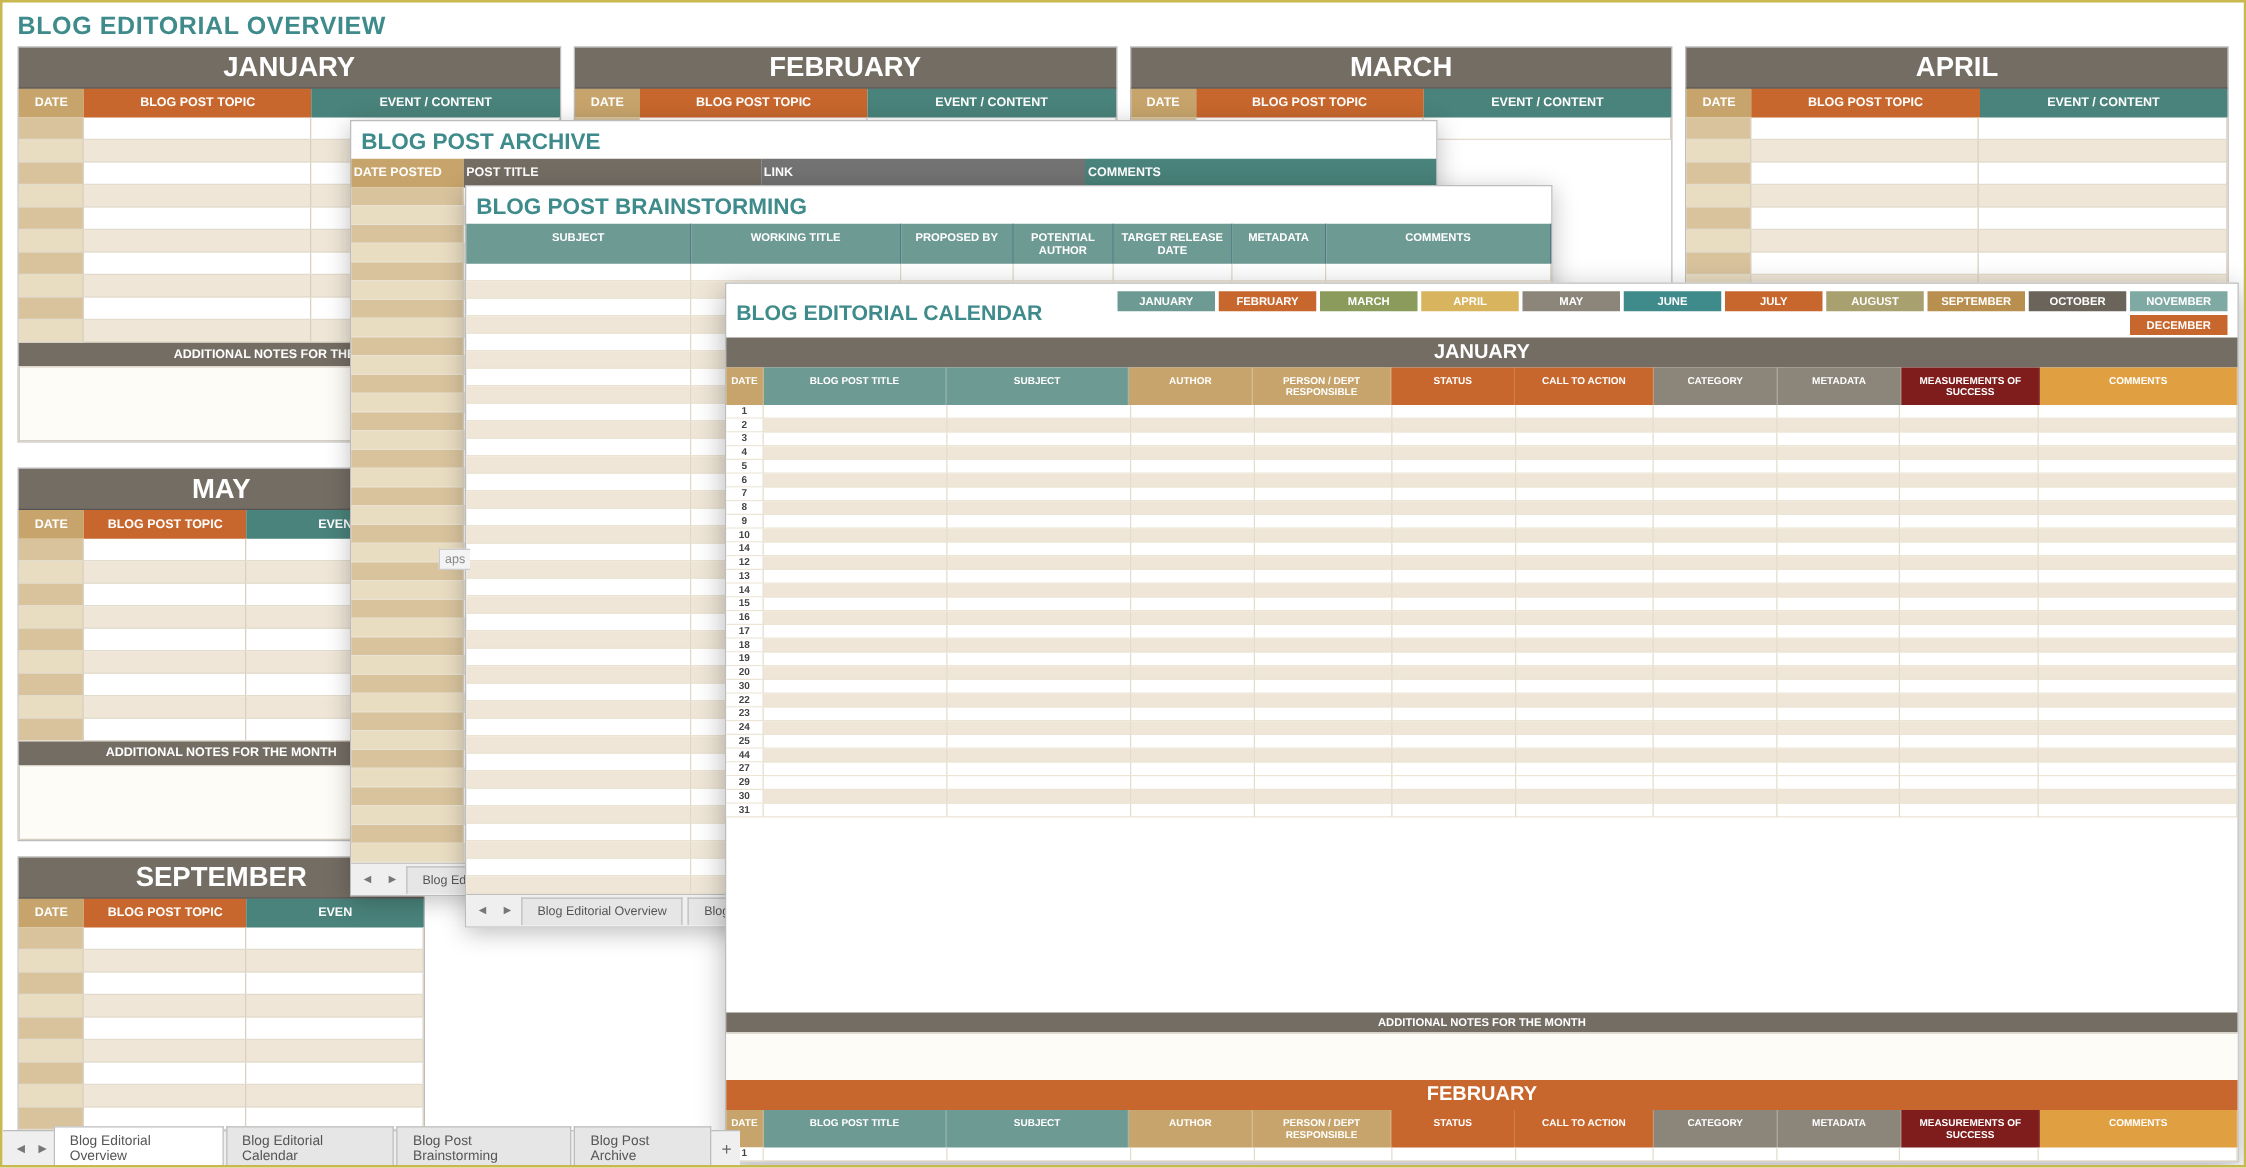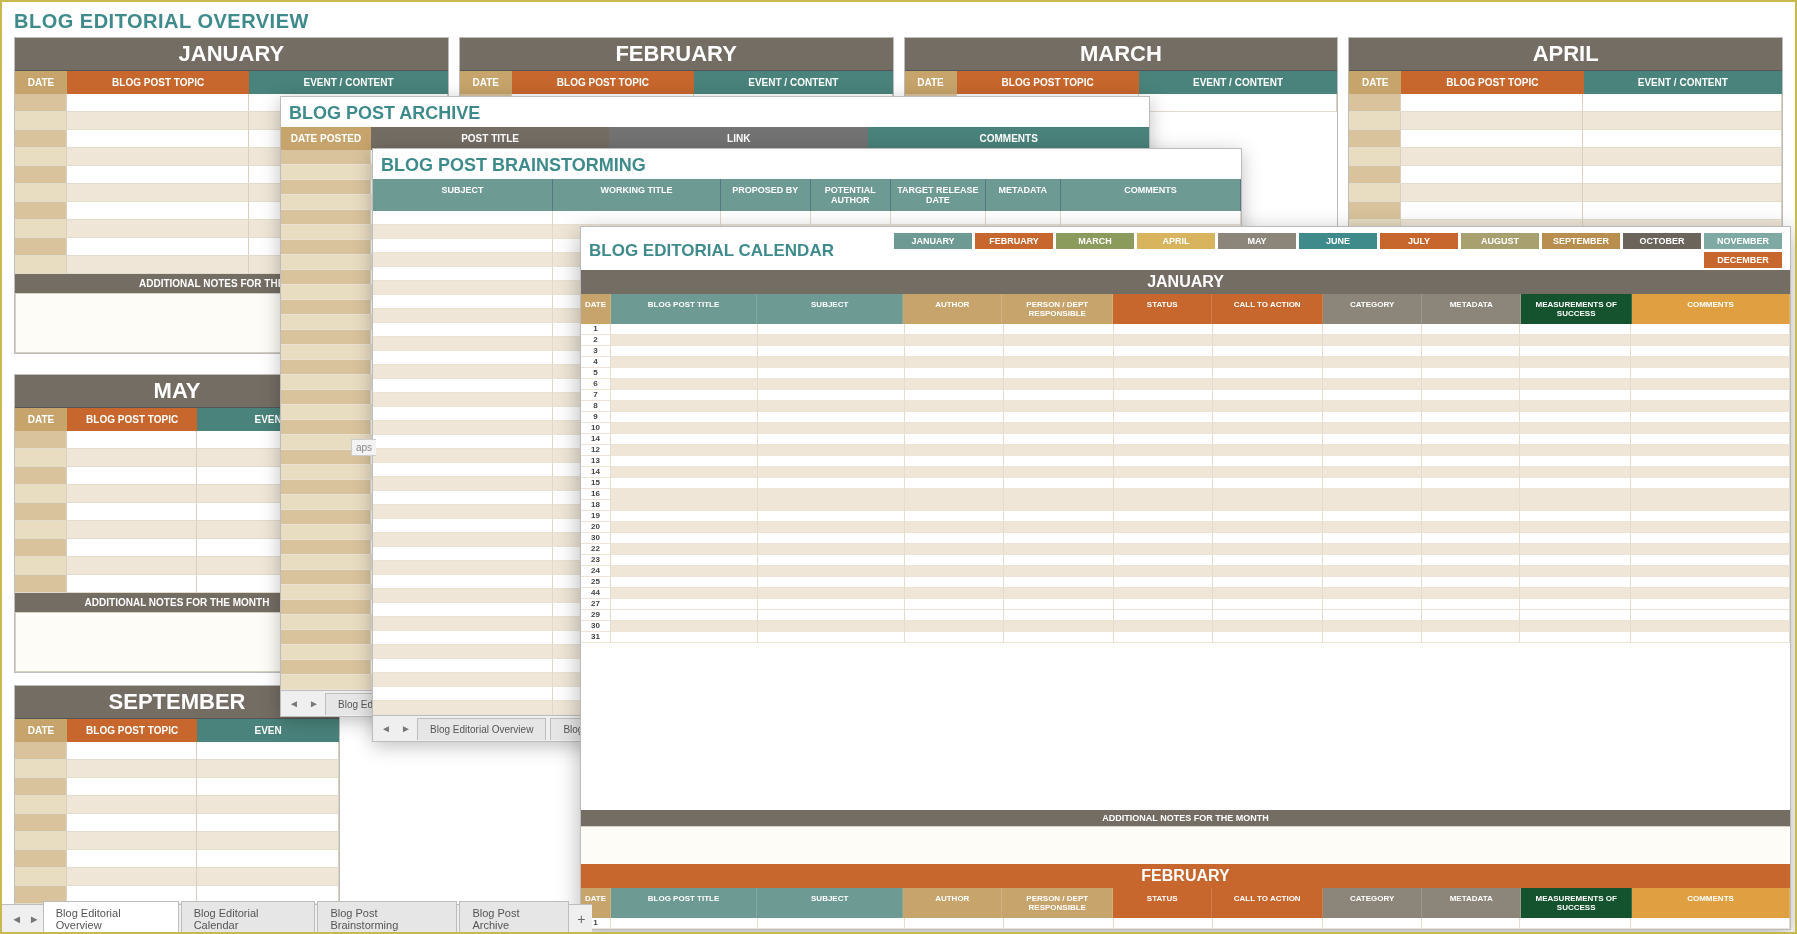--- a/index.html
+++ b/index.html
@@ -81,21 +81,21 @@
 
   
   .arc {
     position: absolute; top: 94px; left: 278px; width: 870px;
     background: #fff; border: 1px solid #bcbcbc;
     box-shadow: 0 4px 18px rgba(0,0,0,0.25);
     z-index: 2;
   }
   .arc-title { color:#3f8b8b; font-weight:bold; font-size:18px; padding:6px 8px 3px 8px; }
   .arc-cols { display:flex; }
-  .arc-col { color:#fff; font-size:10px; font-weight:bold; text-align:center; padding:6px 2px; }
+  .arc-col { color:#fff; font-size:10px; font-weight:bold; text-align:left; padding:6px 2px; }
   .arc-col.date { width:90px; background:#c7a46b; }
   .arc-col.title { flex:1.1; background:#746d64; }
   .arc-col.link  { flex:1.2; background:#737373; }
   .arc-col.comm  { flex:1.3; background:#49837b; }
   .arc-body .arc-row { display:flex; height:15px; }
   .arc-row > div { border-right:1px solid #e0d9c9; border-bottom:1px solid #eae3d3; }
   .arc-row > div:nth-child(1){width:90px; background:#d8c39d;}
   .arc-row.alt > div:nth-child(1){background:#e8dcc1;}
   .arc-row > div:nth-child(2){flex:1.1;}
   .arc-row > div:nth-child(3){flex:1.2;}
@@ -166,21 +166,21 @@
   .cal-col { color:#fff; font-size:8px; font-weight:bold; text-align:center; padding:6px 2px; border-right:1px solid rgba(255,255,255,.15); }
   .cal-col.date{width:30px; background:#c7a46b;}
   .cal-col.bpt{flex:1.2; background:#6e9a94;}
   .cal-col.subj{flex:1.2; background:#6e9a94;}
   .cal-col.auth{flex:.8; background:#c7a46b;}
   .cal-col.pd{flex:.9; background:#c7a46b;text-align:center;}
   .cal-col.stat{flex:.8; background:#c7672d;}
   .cal-col.cta{flex:.9; background:#c7672d;}
   .cal-col.cat{flex:.8; background:#8c867a;}
   .cal-col.meta{flex:.8; background:#8c867a;}
-  .cal-col.mos{flex:.9; background:#14532d;}
+  .cal-col.mos{flex:.9; background:#7f1d1d;}
   .cal-col.comm{flex:1.3; background:#e0a042;}
 
   .cal-body { flex:1; overflow:hidden; }
   .cal-row { display:flex; height:11px; font-size:8px; }
   .cal-row.alt { background:#efe6d7; }
   .cal-row>div{border-right:1px solid #e3ddce; border-bottom:1px solid #ece5d5;}
   .cal-row>div:nth-child(1){width:30px; text-align:center; color:#444; font-weight:bold; background:#fff;}
   .cal-row>div:nth-child(2){flex:1.2;}
   .cal-row>div:nth-child(3){flex:1.2;}
   .cal-row>div:nth-child(4){flex:.8;}
@@ -1287,20 +1287,33 @@
         <div></div>
         <div></div>
         <div></div>
         <div></div>
         <div></div>
         <div></div>
         <div></div>
       </div>
       <div class="cal-row alt">
         <div>16</div>
+        <div></div>
+        <div></div>
+        <div></div>
+        <div></div>
+        <div></div>
+        <div></div>
+        <div></div>
+        <div></div>
+        <div></div>
+        <div></div>
+      </div>
+      <div class="cal-row">
+        <div>17</div>
         <div></div>
         <div></div>
         <div></div>
         <div></div>
         <div></div>
         <div></div>
         <div></div>
         <div></div>
         <div></div>
         <div></div>

